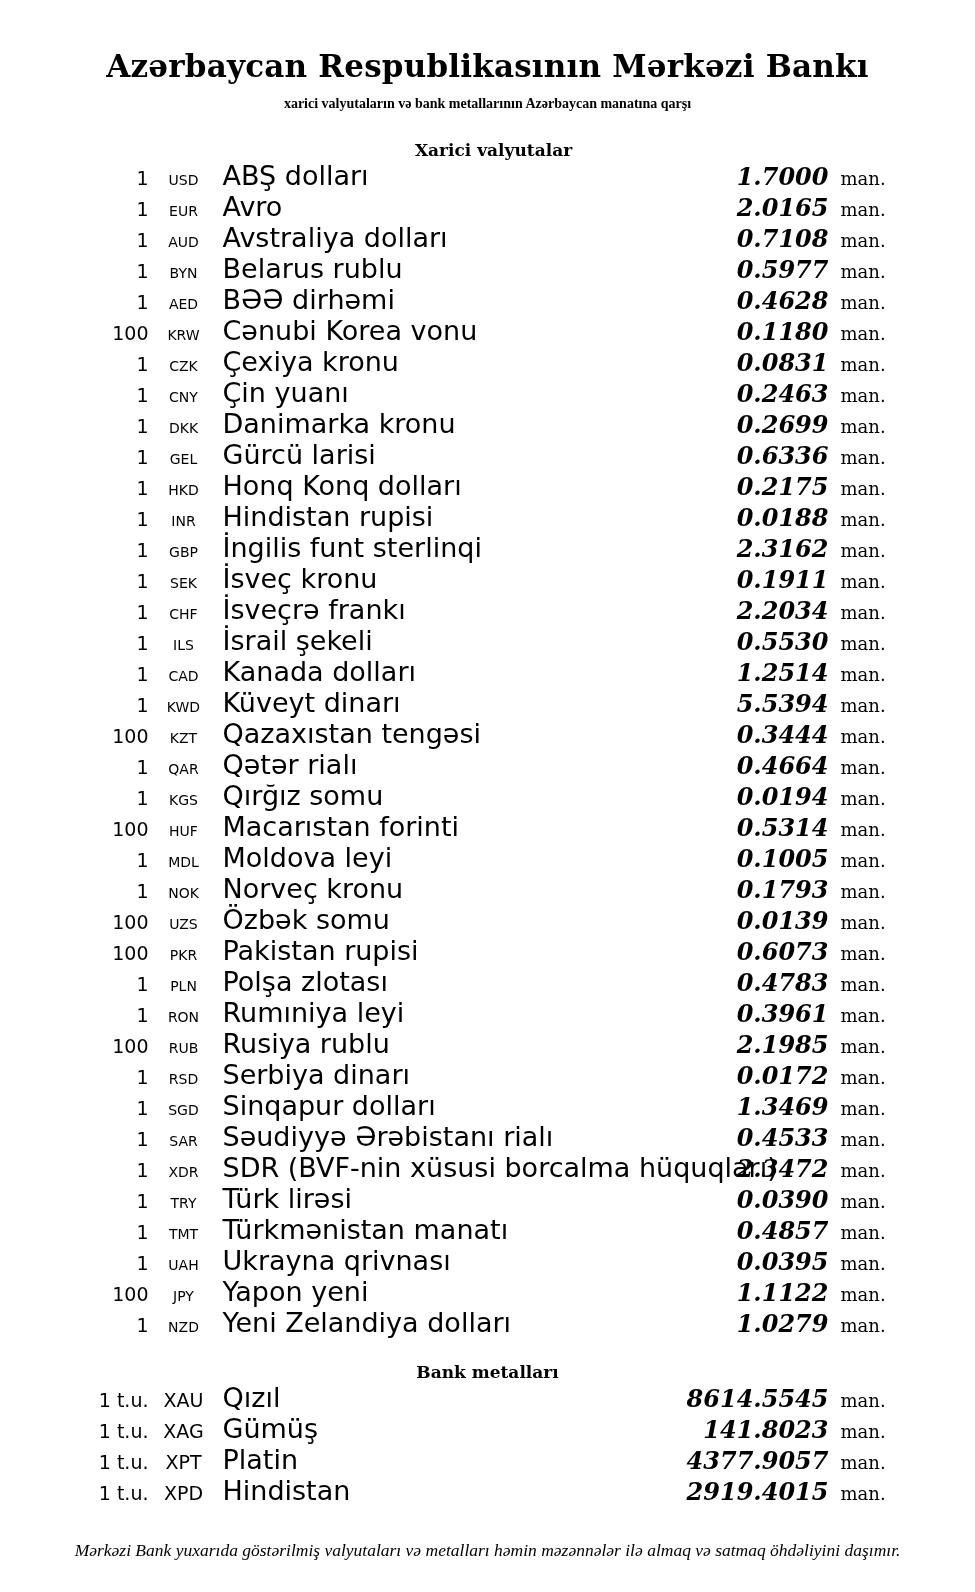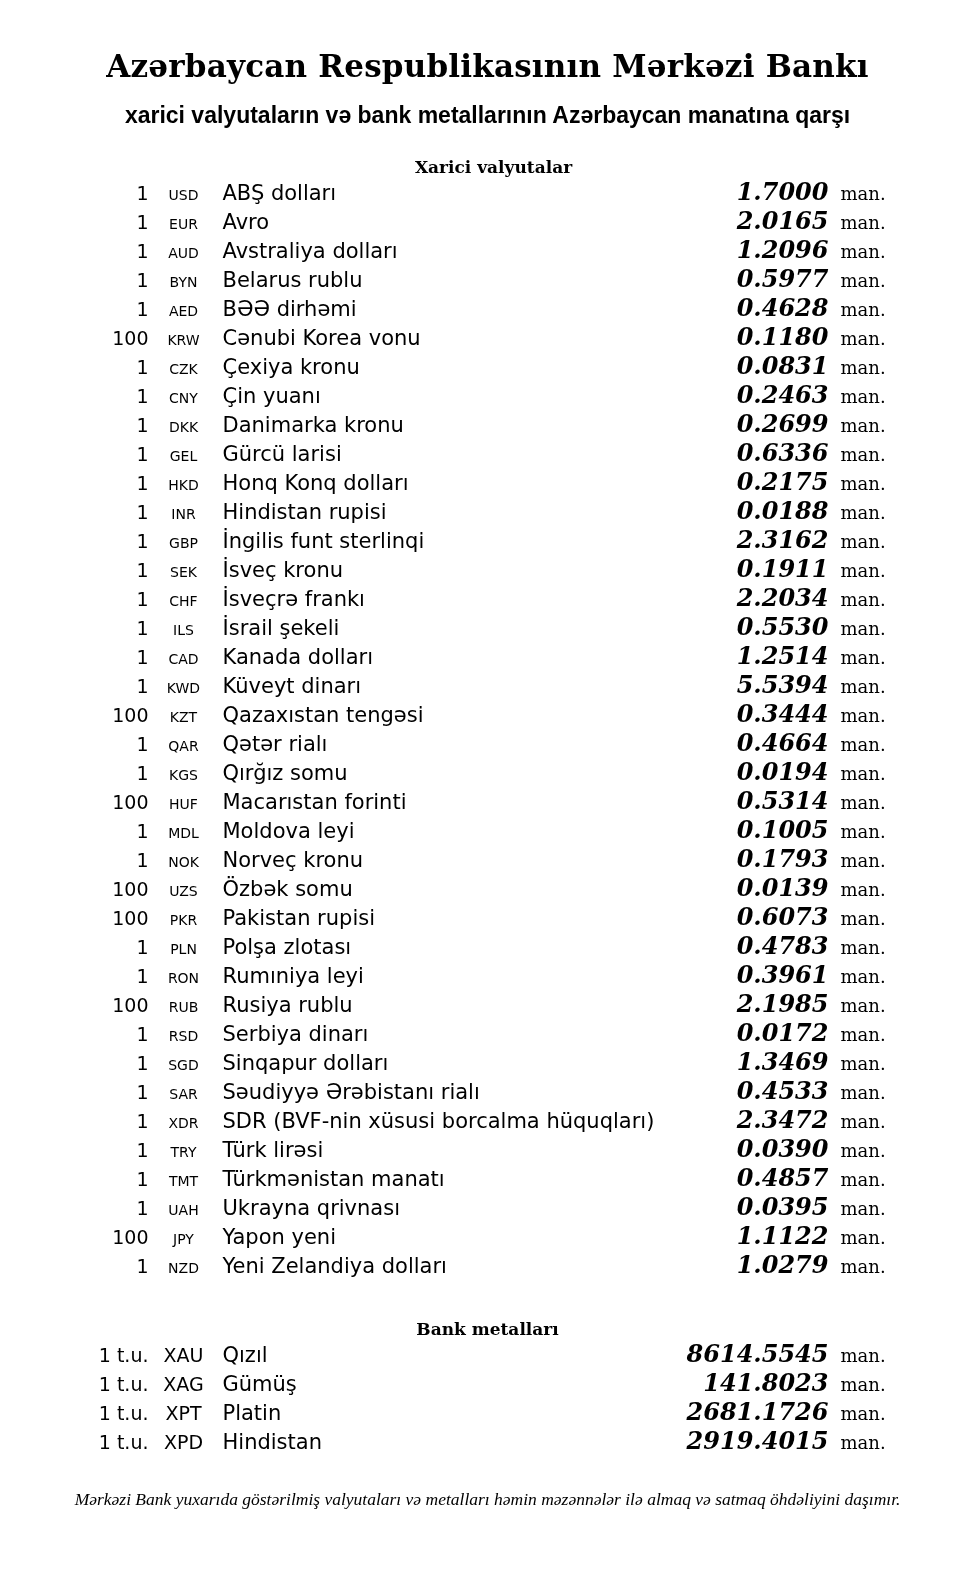--- a/index.html
+++ b/index.html
@@ -31,38 +31,38 @@
     letter-spacing: 0.2px;
     margin: 0;
   }
   .date-line {
     font-family: "DejaVu Serif", serif;
     font-weight: bold;
     font-size: 17px;
     margin: 14px 0 0 0;
   }
   .subtitle-line {
-    font-family: Liberation Sans, sans-serif;
+    font-family: Liberation Serif, serif;
     font-weight: bold;
-    font-size: 23px;
-    margin: 18px 0 0 0;
+    font-size: 14px;
+    margin: 12px 0 0 0;
   }
   .section-title {
     font-family: "DejaVu Serif", serif;
     font-weight: bold;
     font-size: 17px;
     text-align: center;
     margin: 0;
   }
   .fx-section-title {
     margin-top: 28px;
     padding-left: 12px;
   }
   .metals-section-title {
-    margin-top: 40px;
+    margin-top: 24px;
   }
   table.rates {
     border-collapse: collapse;
     width: 862px;
     margin: 0 auto;
     table-layout: fixed;
   }
   table.rates td {
     padding: 0;
     vertical-align: baseline;
@@ -73,21 +73,21 @@
     text-align: right;
     font-size: 19px;
     padding-right: 6px !important;
   }
   .col-code {
     width: 58px;
     text-align: center;
     font-size: 14px;
   }
   .col-name {
-    font-size: 21px;
+    font-size: 27px;
     padding-left: 10px !important;
   }
   .col-value {
     width: 150px;
     text-align: right;
     font-style: italic;
     font-family: "DejaVu Serif", serif;
     font-size: 24px;
     font-weight: bold;
   }
@@ -154,21 +154,21 @@
           <td class="col-amount">1</td>
           <td class="col-code">EUR</td>
           <td class="col-name">Avro</td>
           <td class="col-value">2.0165</td>
           <td class="col-unit">man.</td>
         </tr>
         <tr>
           <td class="col-amount">1</td>
           <td class="col-code">AUD</td>
           <td class="col-name">Avstraliya dolları</td>
-          <td class="col-value">1.2096</td>
+          <td class="col-value">0.7108</td>
           <td class="col-unit">man.</td>
         </tr>
         <tr>
           <td class="col-amount">1</td>
           <td class="col-code">BYN</td>
           <td class="col-name">Belarus rublu</td>
           <td class="col-value">0.5977</td>
           <td class="col-unit">man.</td>
         </tr>
         <tr>
@@ -427,21 +427,21 @@
           <td class="col-amount">1 t.u.</td>
           <td class="col-code">XAG</td>
           <td class="col-name">Gümüş</td>
           <td class="col-value">141.8023</td>
           <td class="col-unit">man.</td>
         </tr>
         <tr>
           <td class="col-amount">1 t.u.</td>
           <td class="col-code">XPT</td>
           <td class="col-name">Platin</td>
-          <td class="col-value">2681.1726</td>
+          <td class="col-value">4377.9057</td>
           <td class="col-unit">man.</td>
         </tr>
         <tr>
           <td class="col-amount">1 t.u.</td>
           <td class="col-code">XPD</td>
           <td class="col-name">Hindistan</td>
           <td class="col-value">2919.4015</td>
           <td class="col-unit">man.</td>
         </tr>
       </tbody>

